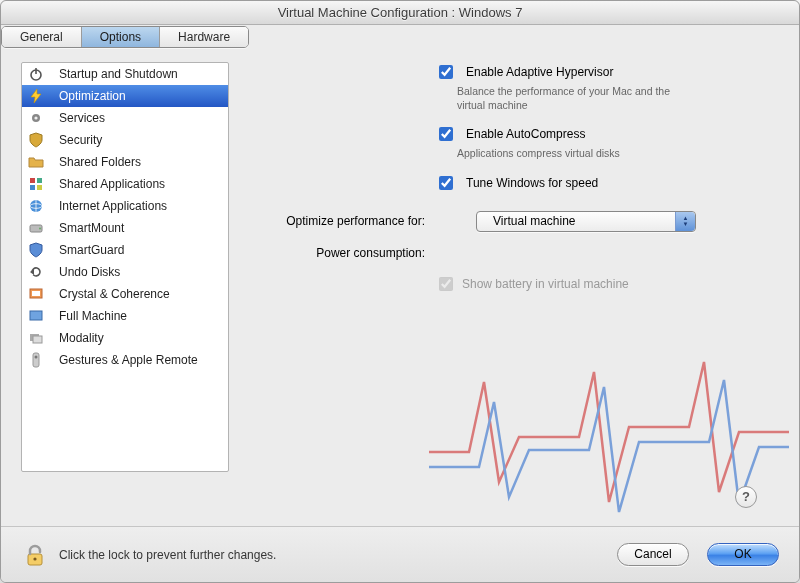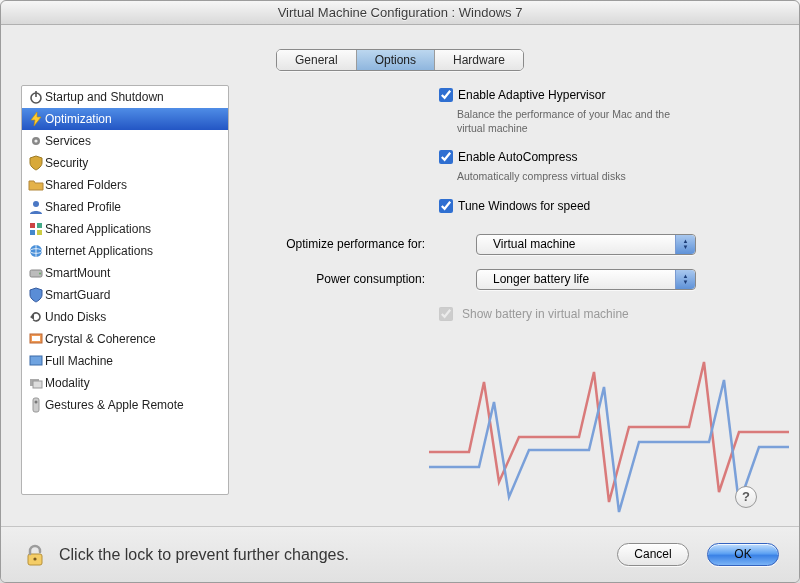--- a/index.html
+++ b/index.html
@@ -31,22 +31,21 @@
     line-height: 24px;
     text-align: center;
     font-size: 13px;
     color: #3c3c3c;
     background: linear-gradient(#f6f6f6, #d9d9d9);
     border-bottom: 1px solid #b0b0b0;
     border-radius: 6px 6px 0 0;
     text-shadow: 0 1px 0 rgba(255,255,255,0.7);
   }
   .tabbar {
-    margin-top: 24px;
-    text-align: center;
+    margin-top: 1px;
   }
   .seg {
     display: inline-flex;
     border: 1px solid #8a8a8a;
     border-radius: 5px;
     overflow: hidden;
     background: linear-gradient(#fdfdfd, #e6e6e6);
     box-shadow: 0 1px 0 rgba(255,255,255,0.6);
   }
   .seg .tab {
@@ -75,21 +74,21 @@
     border: 1px solid #b3b3b3;
     border-radius: 2px;
     overflow-y: auto;
     height: 410px;
   }
   .sidebar-item {
     display: flex;
     align-items: center;
     height: 22px;
     padding: 0 6px;
-    gap: 1px;
+    gap: 15px;
     font-size: 12px;
     color: #1f1f1f;
     cursor: default;
   }
   .sidebar-item.selected {
     background: linear-gradient(#4f8de6, #2356c4);
     color: #fff;
   }
   .sb-icon {
     width: 16px;
@@ -101,21 +100,21 @@
   }
   .detail {
     flex: 1;
     position: relative;
     padding-left: 10px;
   }
   .checkblock { margin-bottom: 12px; }
   .checkrow {
     display: flex;
     align-items: center;
-    gap: 2px;
+    gap: 10px;
   }
   .checkhint {
     color: #666;
     font-size: 10.5px;
     margin: 2px 0 0 22px;
     line-height: 1.35;
     max-width: 240px;
   }
   input[type="checkbox"] {
     width: 14px; height: 14px;
@@ -195,21 +194,21 @@
   .footer {
     border-top: 1px solid #c5c5c5;
     background: linear-gradient(#eeeeee, #e1e1e1);
     height: 56px;
     display: flex;
     align-items: center;
     padding: 0 20px;
     gap: 10px;
   }
   .lock-icon { width: 28px; height: 28px; }
-  .footer-text { font-size: 16px; color: #363636; flex: 1; }
+  .footer-text { font-size: 12px; color: #363636; flex: 1; }
   .btn {
     min-width: 72px;
     height: 23px;
     border: 1px solid #8c8c8c;
     border-radius: 12px;
     background: linear-gradient(#fefefe, #e7e7e7);
     font-size: 12px;
     text-align: center;
     line-height: 21px;
     cursor: default;
@@ -280,29 +279,20 @@
           <span class="sb-icon">
             <svg viewBox="0 0 16 16">
               <path d="M1 4h5l1 2h8v7H1z" fill="#e4b24a" stroke="#b2873a"></path>
             </svg>
           </span>
           <span>Shared Folders</span>
         </div>
         <div class="sidebar-item">
           <span class="sb-icon">
             <svg viewBox="0 0 16 16">
-              <circle cx="8" cy="5" r="3" fill="#4a77c4"></circle>
-              <path d="M2 15c0-4 12-4 12 0" fill="#4a77c4"></path>
-            </svg>
-          </span>
-          <span>Shared Profile</span>
-        </div>
-        <div class="sidebar-item">
-          <span class="sb-icon">
-            <svg viewBox="0 0 16 16">
               <rect x="2" y="2" width="5" height="5" fill="#c44"></rect>
               <rect x="9" y="2" width="5" height="5" fill="#4a8"></rect>
               <rect x="2" y="9" width="5" height="5" fill="#48c"></rect>
               <rect x="9" y="9" width="5" height="5" fill="#cc4"></rect>
             </svg>
           </span>
           <span>Shared Applications</span>
         </div>
         <div class="sidebar-item">
           <span class="sb-icon">
@@ -391,21 +381,21 @@
             <span>Enable Adaptive Hypervisor</span>
           </label>
           <div class="checkhint">Balance the performance of your Mac and the virtual machine</div>
         </div>
 
         <div class="checkblock">
           <label class="checkrow">
             <input type="checkbox" checked="" style="">
             <span>Enable AutoCompress</span>
           </label>
-          <div class="checkhint">Automatically compress virtual disks</div>
+          <div class="checkhint">Applications compress virtual disks</div>
         </div>
 
         <div class="checkblock">
           <label class="checkrow">
             <input type="checkbox" checked="" style="">
             <span>Tune Windows for speed</span>
           </label>
         </div>
       </div>
 
@@ -414,24 +404,20 @@
       <div class="formrow">
         <div class="formlabel">Optimize performance for:</div>
         <div class="aqua-select">
           <span>Virtual machine</span>
           <span class="end">▲<br>▼</span>
         </div>
       </div>
 
       <div class="formrow">
         <div class="formlabel">Power consumption:</div>
-        <div class="aqua-select">
-          <span>Longer battery life</span>
-          <span class="end">▲<br>▼</span>
-        </div>
       </div>
 
       <div class="disabled-check">
         <input type="checkbox" checked="" disabled="" style="">
         <span>Show battery in virtual machine</span>
       </div>
 
       <div class="help">?</div>
     </div>
 

